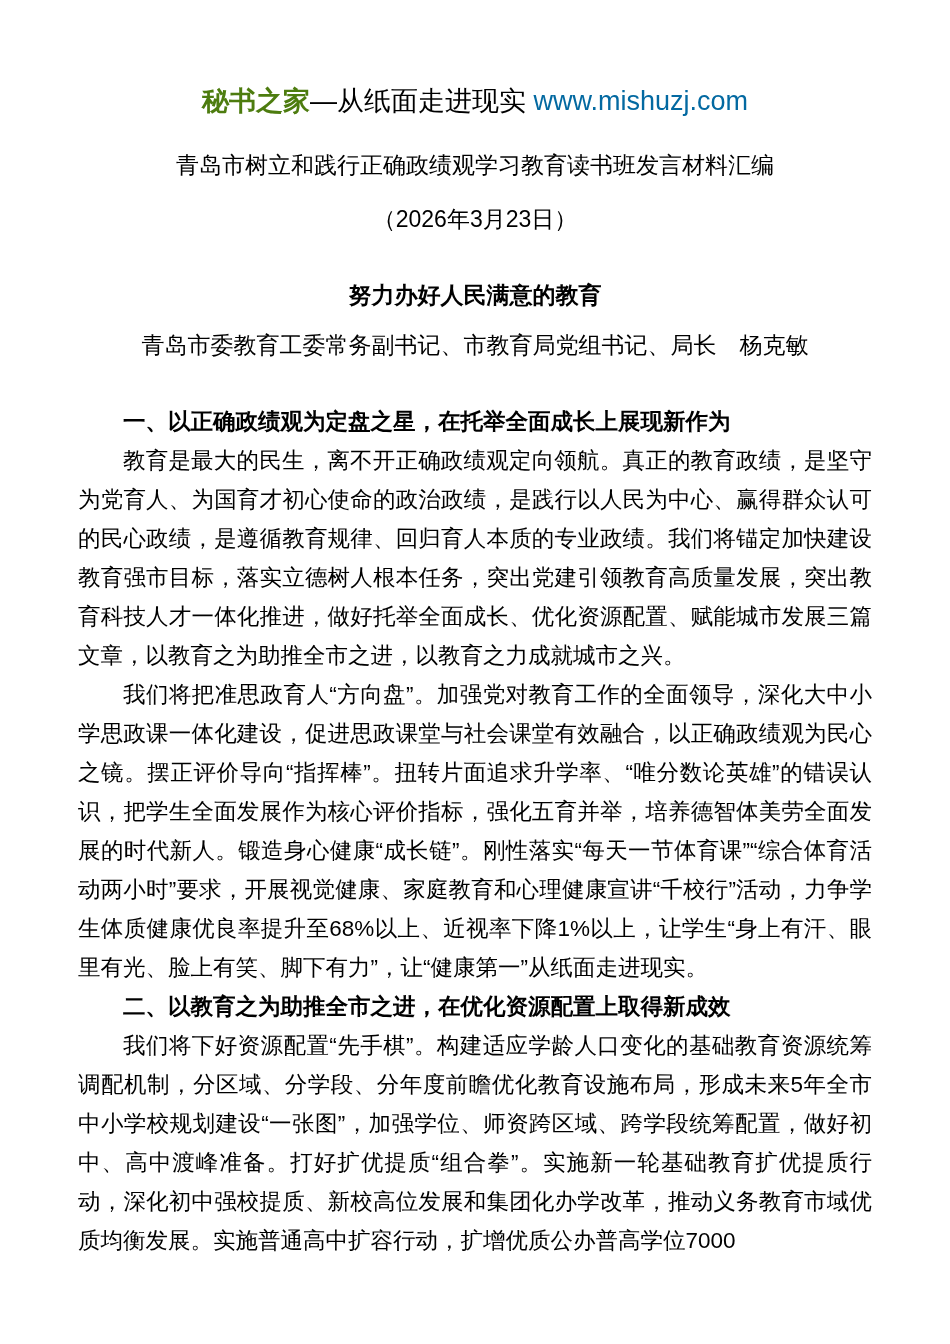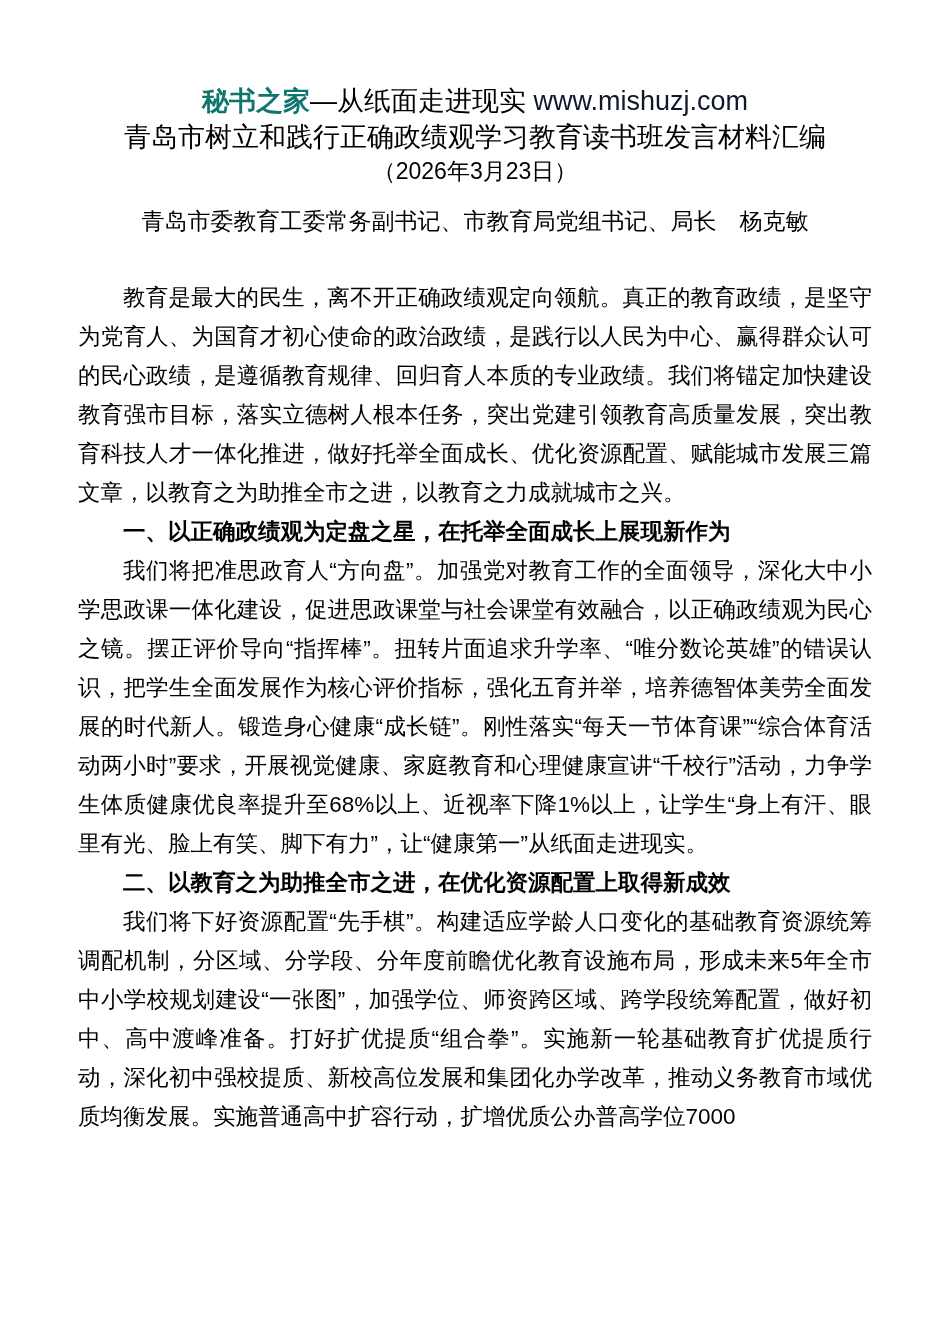--- a/index.html
+++ b/index.html
@@ -13,33 +13,33 @@
     overflow: hidden;
     position: relative;
   }
   .doc-header {
     padding-top: 84px;
     text-align: center;
     font-size: 27px;
     line-height: 34px;
     white-space: nowrap;
   }
-  .site-name { color: #0f766e; font-weight: bold; }
+  .site-name { color: #4d7c0f; font-weight: bold; }
   .tagline   { color: #000000; }
-  .site-url  { color: #0f172a; text-decoration: none; cursor: pointer; }
+  .site-url  { color: #0369a1; text-decoration: none; cursor: pointer; }
 
   .doc-title {
-    margin-top: 4px;
+    margin-top: 32px;
     text-align: center;
-    font-size: 27px;
+    font-size: 23px;
     line-height: 30px;
     font-weight: normal;
   }
   .doc-date {
-    margin-top: 4px;
+    margin-top: 24px;
     text-align: center;
     font-size: 23px;
     line-height: 30px;
   }
   .article-title {
     margin-top: 46px;
     text-align: center;
     font-size: 23px;
     line-height: 30px;
     font-weight: bold;
@@ -70,24 +70,25 @@
 <div class="page">
 
   <div class="doc-header">
     <span class="site-name">秘书之家</span><span class="tagline">—从纸面走进现实 </span><span class="site-url">www.mishuzj.com</span>
   </div>
 
   <div class="doc-title">青岛市树立和践行正确政绩观学习教育读书班发言材料汇编</div>
 
   <div class="doc-date">（2026年3月23日）</div>
 
+  <div class="article-title">努力办好人民满意的教育</div>
 
   <div class="article-author">青岛市委教育工委常务副书记、市教育局党组书记、局长　杨克敏</div>
 
   <div class="article-body">
+    <p class="para heading">一、以正确政绩观为定盘之星，在托举全面成长上展现新作为</p>
     <p class="para">教育是最大的民生，离不开正确政绩观定向领航。真正的教育政绩，是坚守为党育人、为国育才初心使命的政治政绩，是践行以人民为中心、赢得群众认可的民心政绩，是遵循教育规律、回归育人本质的专业政绩。我们将锚定加快建设教育强市目标，落实立德树人根本任务，突出党建引领教育高质量发展，突出教育科技人才一体化推进，做好托举全面成长、优化资源配置、赋能城市发展三篇文章，以教育之为助推全市之进，以教育之力成就城市之兴。</p>
-    <p class="para heading">一、以正确政绩观为定盘之星，在托举全面成长上展现新作为</p>
     <p class="para">我们将把准思政育人“方向盘”。加强党对教育工作的全面领导，深化大中小学思政课一体化建设，促进思政课堂与社会课堂有效融合，以正确政绩观为民心之镜。摆正评价导向“指挥棒”。扭转片面追求升学率、“唯分数论英雄”的错误认识，把学生全面发展作为核心评价指标，强化五育并举，培养德智体美劳全面发展的时代新人。锻造身心健康“成长链”。刚性落实“每天一节体育课”“综合体育活动两小时”要求，开展视觉健康、家庭教育和心理健康宣讲“千校行”活动，力争学生体质健康优良率提升至68%以上、近视率下降1%以上，让学生“身上有汗、眼里有光、脸上有笑、脚下有力”，让“健康第一”从纸面走进现实。</p>
     <p class="para heading">二、以教育之为助推全市之进，在优化资源配置上取得新成效</p>
     <p class="para">我们将下好资源配置“先手棋”。构建适应学龄人口变化的基础教育资源统筹调配机制，分区域、分学段、分年度前瞻优化教育设施布局，形成未来5年全市中小学校规划建设“一张图”，加强学位、师资跨区域、跨学段统筹配置，做好初中、高中渡峰准备。打好扩优提质“组合拳”。实施新一轮基础教育扩优提质行动，深化初中强校提质、新校高位发展和集团化办学改革，推动义务教育市域优质均衡发展。实施普通高中扩容行动，扩增优质公办普高学位7000</p>
   </div>
 
 </div>
 
 </body></html>

